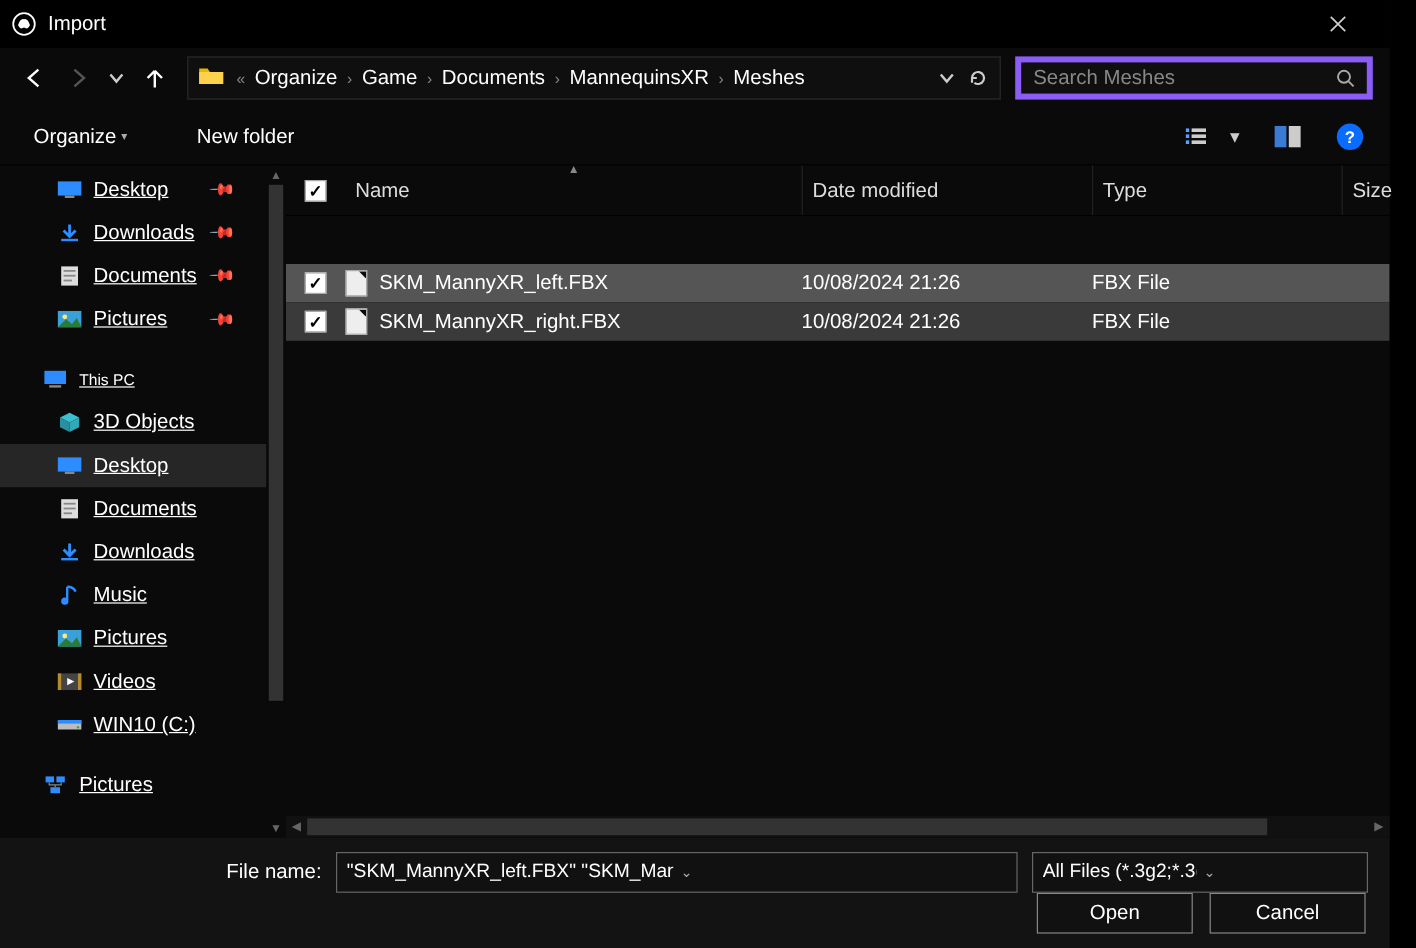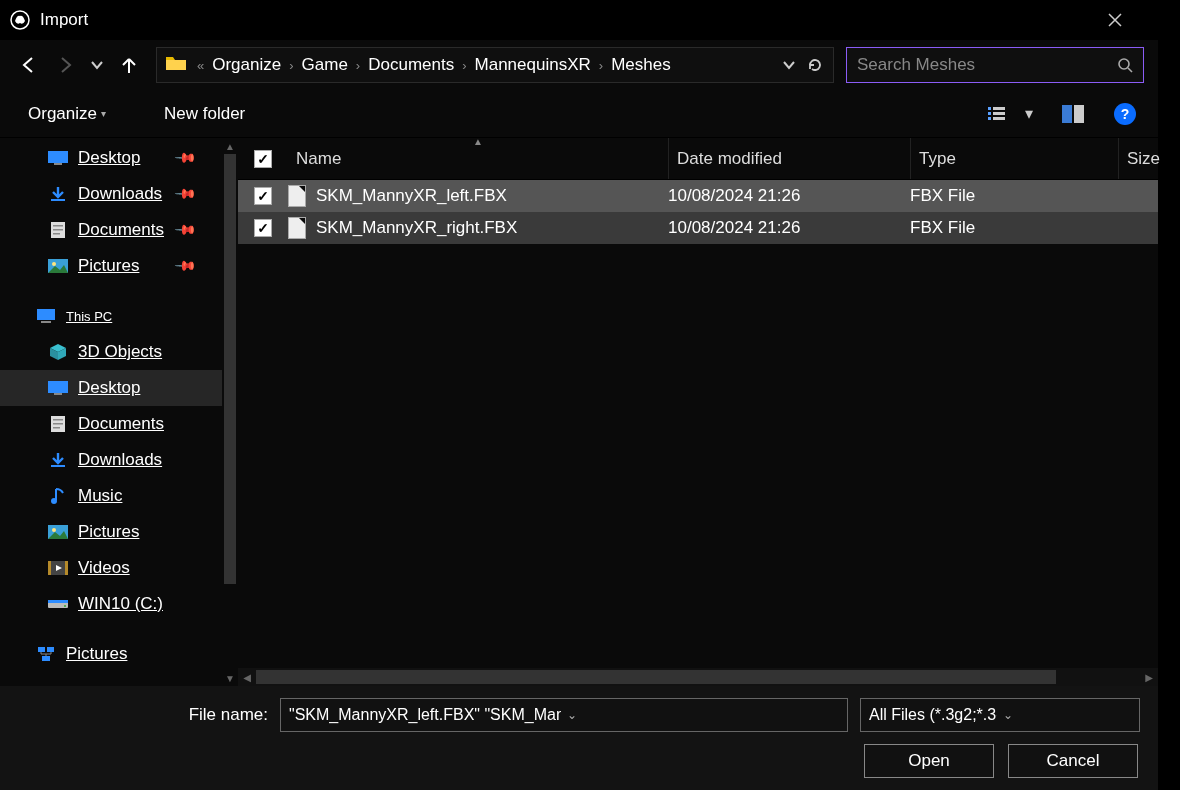--- a/index.html
+++ b/index.html
@@ -17,21 +17,21 @@
   .nav-arrow { width: 30px; height: 30px; display: flex; align-items: center; justify-content: center; color: #ccc; font-size: 18px; cursor: pointer; }
   .nav-arrow.disabled { color: #555; }
   .nav-small { width: 22px; height: 30px; display: flex; align-items: center; justify-content: center; color: #ccc; font-size: 14px; cursor: pointer; }
   .breadcrumb-wrap { flex: 1; height: 36px; border: 1px solid #2a2a2a; background: #0f0f0f; display: flex; align-items: center; padding: 0 4px; margin: 0 6px; }
   .breadcrumb-wrap .folder-ico { width: 22px; height: 22px; margin: 0 4px; }
   .breadcrumb-wrap .sep { color: #888; font-size: 13px; padding: 0 6px; }
   .breadcrumb-wrap .crumb { color: #fff; font-size: 17px; padding: 2px 2px; cursor: pointer; }
   .breadcrumb-wrap .spacer { flex: 1; }
   .breadcrumb-wrap .tail-drop { color: #ccc; padding: 0 6px; cursor: pointer; }
   .breadcrumb-wrap .refresh { color: #ccc; padding: 0 6px; cursor: pointer; font-size: 16px; }
-  .searchbox { width: 298px; height: 36px; border: 1px solid #8b5cf6; background: #0f0f0f; display: flex; align-items: center; padding: 0 10px; }
+  .searchbox { width: 298px; height: 36px; border: 5px solid #8b5cf6; background: #0f0f0f; display: flex; align-items: center; padding: 0 10px; }
   .searchbox input { flex: 1; background: transparent; border: none; color: #fff; font-size: 17px; outline: none; }
   .searchbox input::placeholder { color: #888; }
   .searchbox .sicon { color: #aaa; font-size: 16px; }
 
   
   .toolbar { height: 48px; background: #0a0a0a; display: flex; align-items: center; padding: 0 22px; gap: 8px; border-bottom: 1px solid #000; }
   .toolbar .tool { color: #fff; font-size: 17px; padding: 4px 6px; cursor: pointer; display: flex; align-items: center; gap: 4px; }
   .toolbar .tool .caret { font-size: 10px; color: #aaa; }
   .toolbar .gap { width: 30px; }
   .toolbar .flex { flex: 1; }
@@ -60,38 +60,38 @@
   
   .filepane { flex: 1; display: flex; flex-direction: column; background: #0a0a0a; min-width: 0; }
   .cols { height: 42px; display: flex; align-items: center; border-bottom: 1px solid #000; font-size: 17px; color: #ddd; }
   .cols .chkcol { width: 50px; display:flex; align-items:center; justify-content:center; }
   .cols .col { padding: 0 8px; border-left: 1px solid #222; height: 100%; display:flex; align-items:center; position:relative; }
   .cols .col.name { flex: 1; border-left:none; }
   .cols .col.date { width: 242px; }
   .cols .col.type { width: 208px; }
   .cols .col.size { width: 40px; }
   .cols .sortind { position:absolute; top:-2px; left:50%; transform:translateX(-50%); color:#888; font-size:10px; }
-  .rows { flex: 1; overflow: hidden; }
+  .rows { flex: 1; overflow: hidden; margin-top: 40px; }
   .row { height: 32px; display: flex; align-items: center; font-size: 17px; color: #fff; }
   .row.sel { background: #555555; }
   .row.sel2 { background: #3a3a3a; }
   .row .chkcol { width: 50px; display:flex; align-items:center; justify-content:center; }
   .row .fico { width: 18px; height: 22px; margin-right: 10px; background:#eee; border:1px solid #aaa; position:relative; }
   .row .fico::after { content:""; position:absolute; top:0; right:0; width:6px; height:6px; background:#0a0a0a; clip-path: polygon(100% 0, 0 0, 100% 100%); }
   .row .name { flex: 1; display:flex; align-items:center; padding-left: 0; }
   .row .date { width: 242px; }
   .row .type { width: 208px; }
   .row .size { width: 40px; }
   .hscroll { height: 18px; background:#111; display:flex; align-items:center; }
   .hscroll .arr { width:18px; text-align:center; color:#666; font-size:10px; }
   .hscroll .htrack { flex:1; position:relative; height:100%; }
   .hscroll .hthumb { position:absolute; left:0; top:2px; bottom:2px; width:800px; background:#333; }
 
   
-  .bottom { background: #131313; padding: 12px 18px 12px 18px; display:flex; flex-direction:column; gap:12px; }
+  .bottom { background: #131313; padding: 12px 18px 12px 18px; display:flex; flex-direction:column; gap:0; }
   .fnrow { display:flex; align-items:center; gap:12px; }
   .fnrow .lbl { width: 250px; text-align: right; font-size: 17px; color:#fff; }
   .fnrow .fninput { flex:1; height:34px; border:1px solid #666; background:#111; display:flex; align-items:center; padding:0 8px; }
   .fnrow .fninput span { flex:1; font-size:16px; color:#fff; white-space:nowrap; overflow:hidden; }
   .fnrow .fninput .dd { color:#aaa; font-size:12px; padding-left:6px; }
   .fnrow .filter { width: 280px; height:34px; border:1px solid #666; background:#111; display:flex; align-items:center; padding:0 8px; }
   .fnrow .filter span { flex:1; font-size:16px; color:#fff; white-space:nowrap; overflow:hidden; }
   .fnrow .filter .dd { color:#aaa; font-size:12px; padding-left:6px; }
   .btnrow { display:flex; justify-content:flex-end; gap:14px; padding-right: 2px; }
   .btn { width: 130px; height: 34px; border:1px solid #888; background:#111; color:#fff; font-size:17px; display:flex; align-items:center; justify-content:center; cursor:pointer; }

